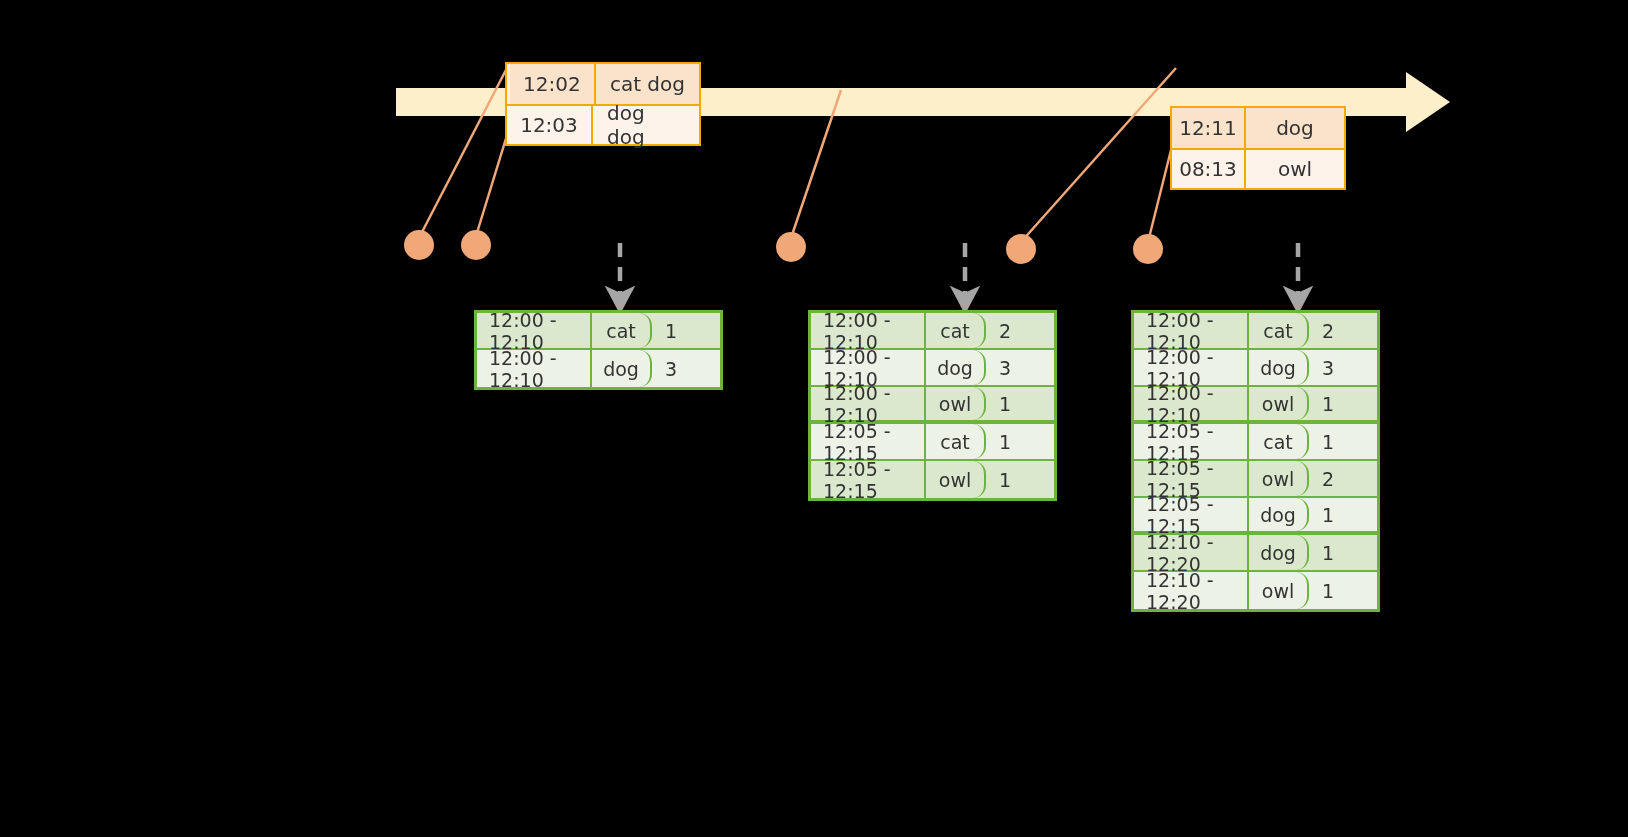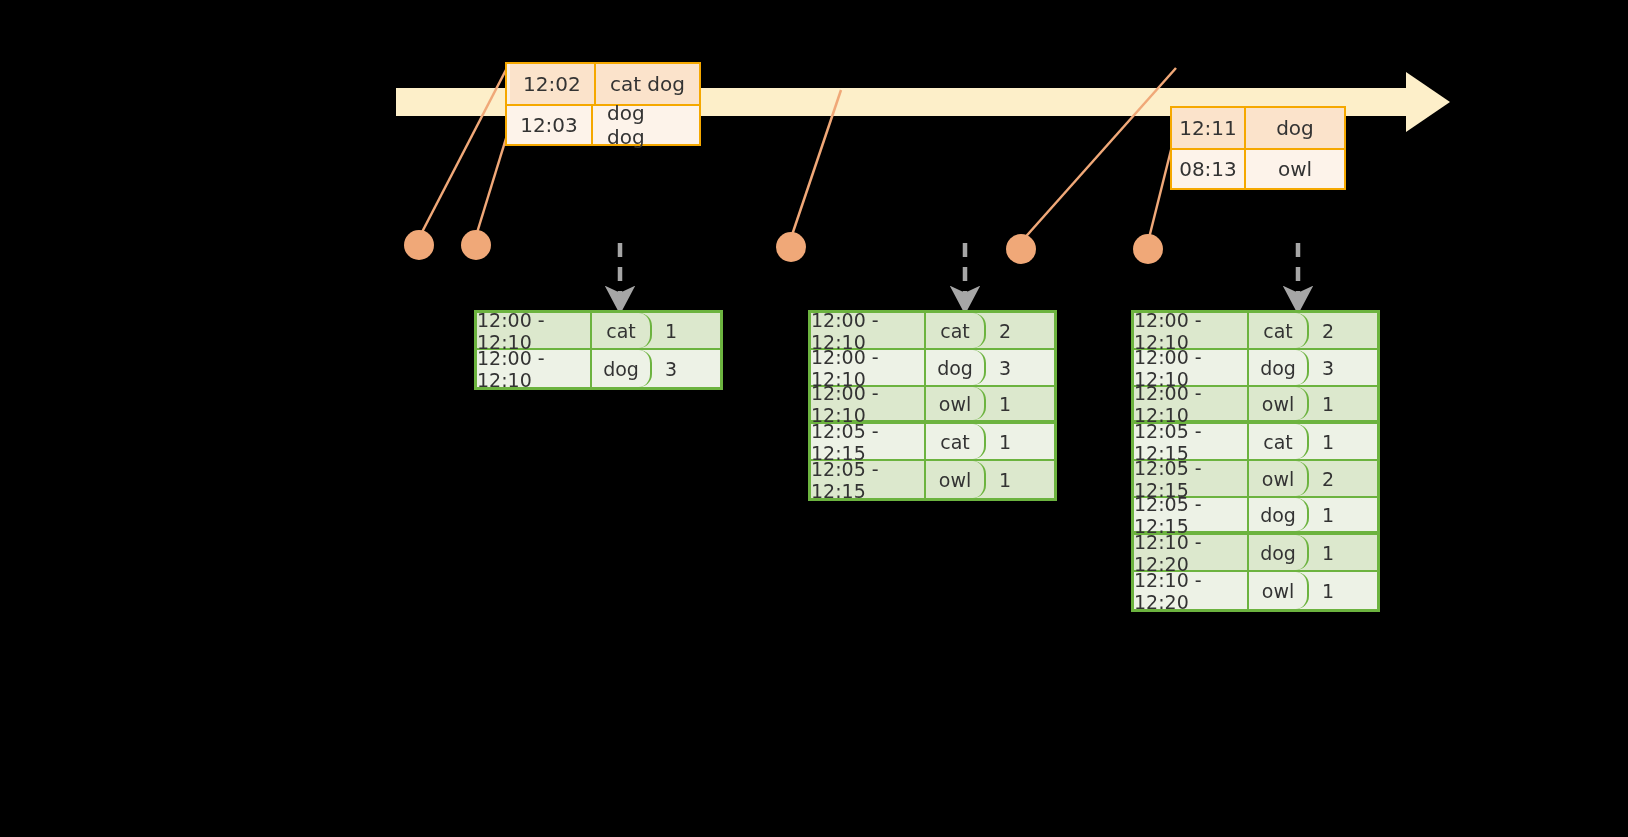--- a/index.html
+++ b/index.html
@@ -93,20 +93,21 @@
   .res-row.shade-b { background: #edf2e6; }
   .res-window {
     width: 115px;
     box-sizing: border-box;
     border-right: 2px solid #6cb33f;
     display: flex;
     align-items: center;
     justify-content: center;
     font-size: 19px;
     color: #333333;
+    padding-left: 12px;
   }
   .res-word {
     width: 60px;
     box-sizing: border-box;
     border-right: 2px solid #6cb33f;
     display: flex;
     align-items: center;
     justify-content: center;
     font-size: 19px;
     color: #333333;

